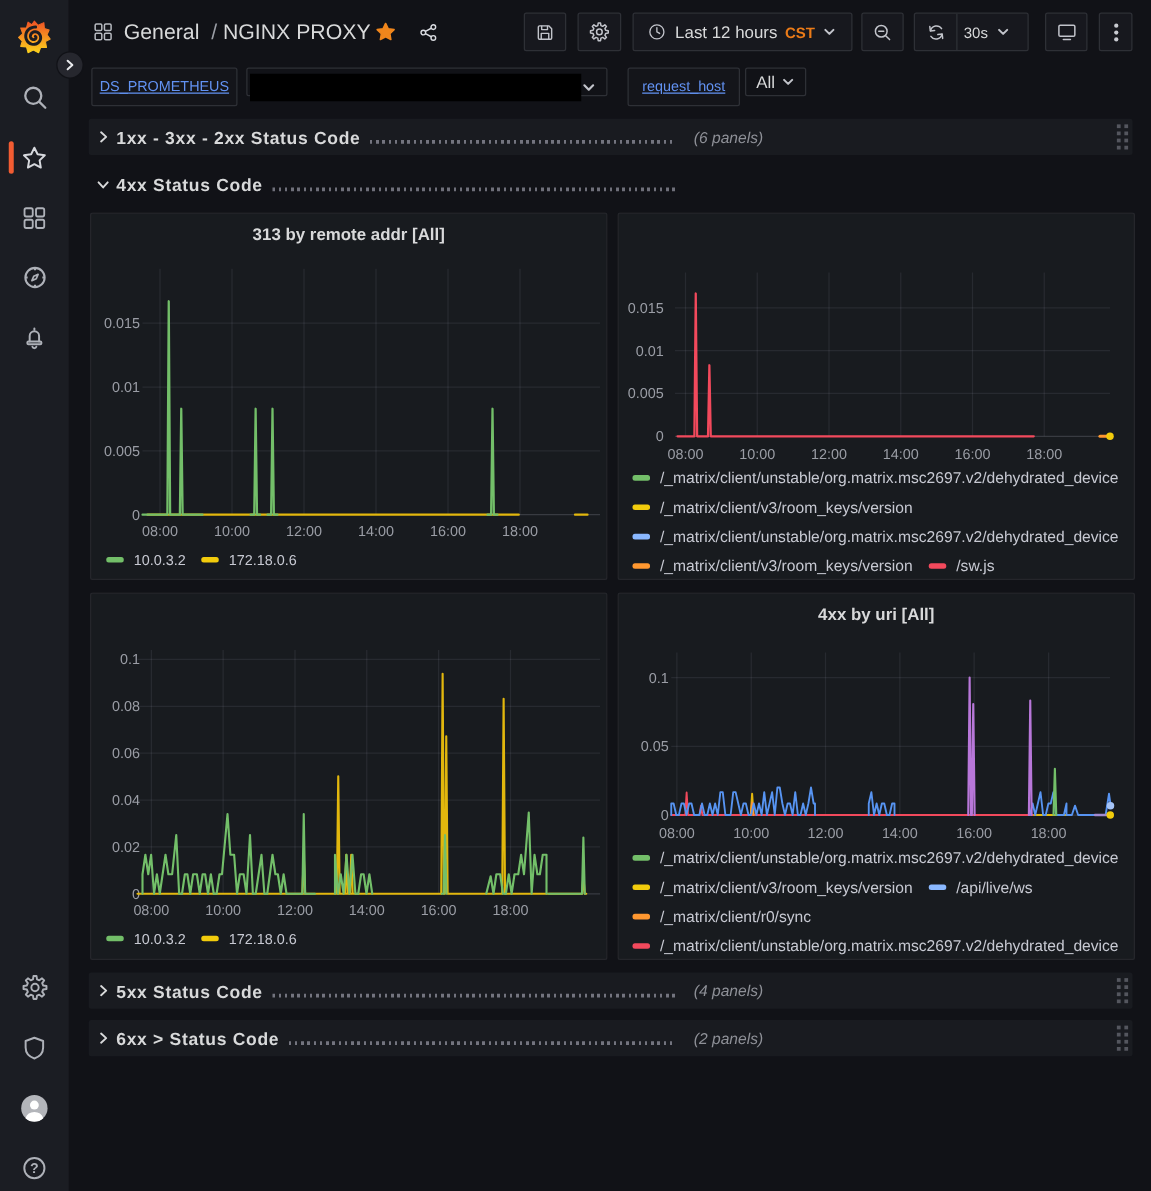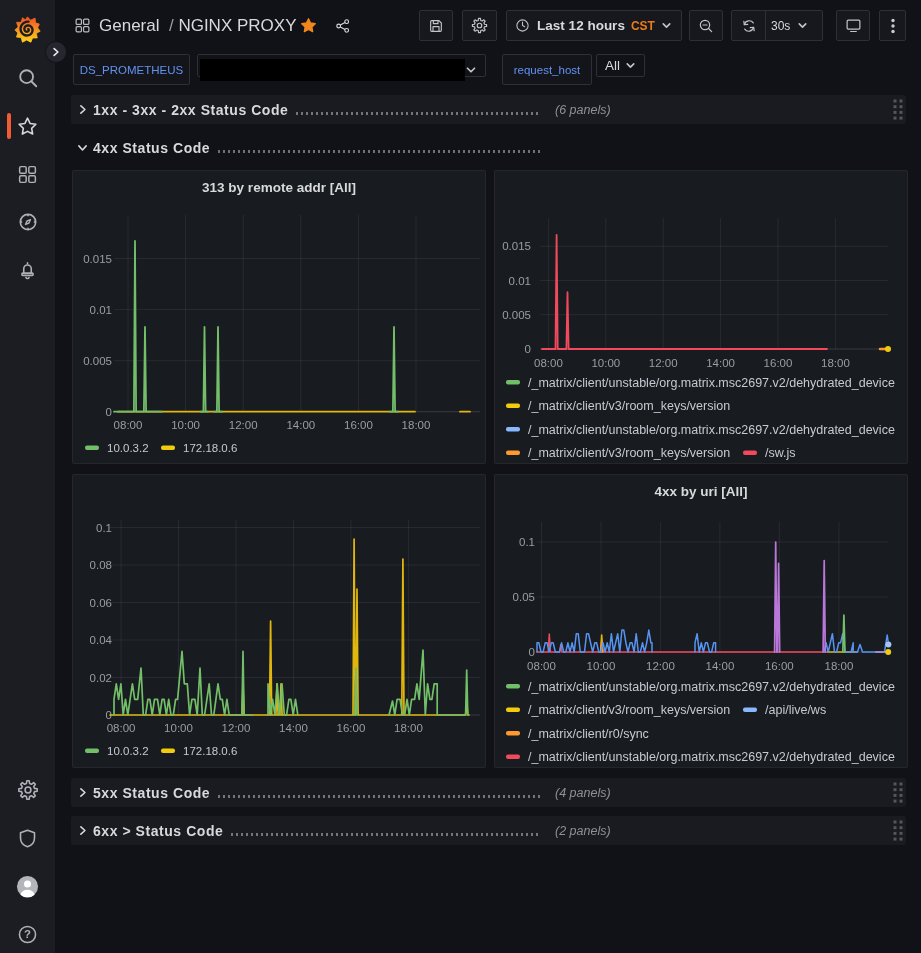--- a/index.html
+++ b/index.html
@@ -7,21 +7,21 @@
 .abs { position:absolute; }
 #sidebar { position:absolute; left:0; top:0; width:55px; height:953px; background:#1b1d23; }
 .sideicon { position:absolute; left:0; width:55px; display:flex; justify-content:center; align-items:center; }
 #expandbtn { position:absolute; left:45px; top:41px; width:22px; height:22px; border-radius:50%;
   background:#26272e; border:1px solid #111217; z-index:5; display:flex; align-items:center; justify-content:center; }
 #navbar { position:absolute; left:55px; top:0; width:866px; height:52px; background:#111217; }
 .navtitle { position:absolute; top:16px; font-size:17px; color:#d8d9da; white-space:nowrap; }
 .toolbtn { position:absolute; top:10px; height:31px; border:1px solid #2e3036; border-radius:2px;
   background:#17181e; display:flex; align-items:center; justify-content:center; }
 .vlabel { position:absolute; top:54px; height:31px; border:1px solid #2e3036; border-radius:2px;
-  background:#14151a; color:#6292f2; font-size:11.5px; font-weight:500; display:flex; align-items:center; padding:0 12px; }
+  background:#14151a; color:#6292f2; font-size:11.5px; font-weight:500; display:flex; align-items:center; padding:0 12px;text-decoration:underline; }
 .vinput { position:absolute; top:54px; height:23px; border:1px solid #2e3036; border-radius:2px; background:#111217; }
 .rowhdr { position:absolute; left:71px; width:835px; height:29px; }
 .rowband { background:#191b20; border-radius:2px; }
 .rowin { display:flex; align-items:center; height:100%; color:#d8d9da; font-size:14px; letter-spacing:0.55px; font-weight:bold; }
 .rowchev { width:22px; display:flex; align-items:center; justify-content:center; }
 .dots { height:3px; margin:8px 0 0 8px; background-image:repeating-linear-gradient(to right, rgba(204,204,220,0.5) 0 2px, transparent 2px 5px); }
 .pcount { position:absolute; left:484px; top:0; height:100%; display:flex; align-items:center;
   font-size:12.5px; font-style:italic; color:#8e9097; font-weight:normal; white-space:nowrap; }
 .dragh { position:absolute; right:3px; top:4px; }
 .panel { position:absolute; width:414px; height:294px; background:#181b1f;
@@ -145,21 +145,21 @@
         <circle cx="12" cy="12" r="3.2"></circle>
       </svg>
     </div>
   <div class="toolbtn" style="left:451px;width:176px">
     <span style="margin-right:7px;display:flex">
         <svg width="15" height="15" viewBox="0 0 24 24" fill="none" stroke="#c2c4cb" stroke-width="1.7" stroke-linecap="round">
           <circle cx="12" cy="12" r="9"></circle>
           <path d="M12 6.5V12l3.5 2"></path>
         </svg>
       </span>
-    <span style="color:#d8d9da;font-size:13.5px;font-weight:700">Last 12 hours</span>
+    <span style="color:#d8d9da;font-size:13.5px;font-weight:400">Last 12 hours</span>
     <span style="color:#eb7b18;font-size:12px;font-weight:bold;margin-left:6px">CST</span>
     <span style="margin-left:5px;display:flex">
         <svg width="13" height="13" viewBox="0 0 16 16" fill="none" stroke="#c2c4cb" stroke-width="2" stroke-linecap="round" stroke-linejoin="round">
           <polyline points="4,6 8,10 12,6"></polyline>
         </svg>
       </span>
   </div>
   <div class="toolbtn" style="left:634px;width:34px">
       <svg width="16" height="16" viewBox="0 0 24 24" fill="none" stroke="#c2c4cb" stroke-width="1.8" stroke-linecap="round">
         <circle cx="10.5" cy="10.5" r="7"></circle>

